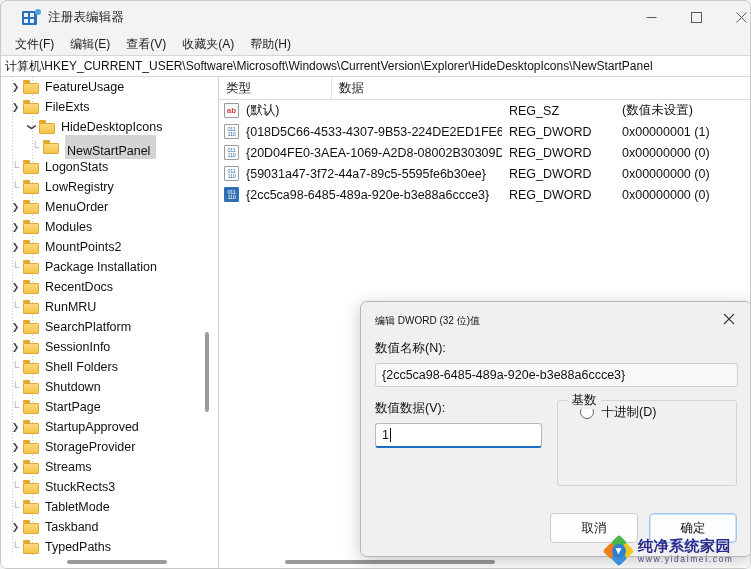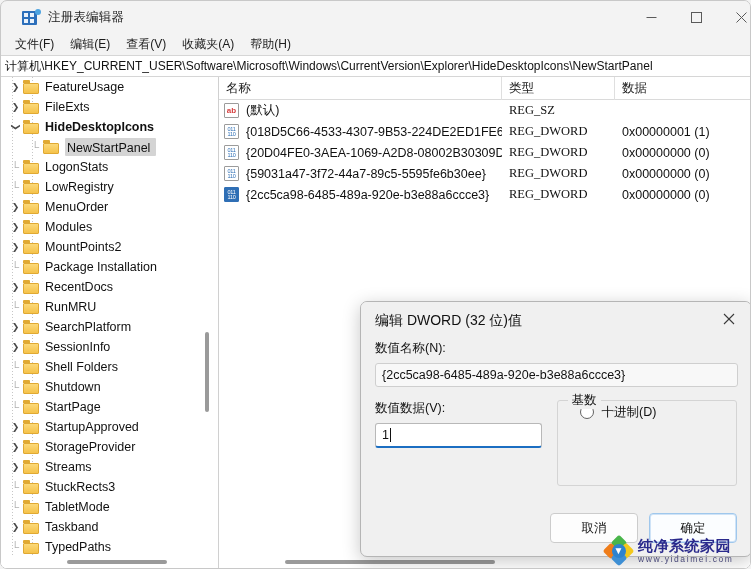--- a/index.html
+++ b/index.html
@@ -113,21 +113,21 @@
   }
   .tree-row {
     display: flex; align-items: center;
     height: 20px;
     font-size: 12.5px; color: #101010;
     white-space: nowrap;
     padding-left: 24px;
   }
   .tree-row.sel .label-wrap {
     background: #d4d4d4;
-    padding: 3px 6px 1px 2px;
+    padding: 9px 6px 1px 2px;
     border-radius: 1px;
   }
   .tree-row .chev {
     width: 13px; min-width: 13px;
     display: flex; align-items: center; justify-content: center;
     color: #4a4a4a; font-size: 9px;
     margin-right: 1px;
   }
   .tree-row .dots {
     width: 13px; min-width: 13px;
@@ -212,21 +212,21 @@
 
   .list-rows { position: relative; }
   .list-row {
     display: flex; align-items: center;
     height: 21px;
     font-size: 12.5px; color: #101010;
     white-space: nowrap;
   }
   .cell { display: flex; align-items: center; height: 21px; overflow: hidden; }
   .cell.c-name { width: 283px; padding-left: 5px; }
-  .cell.c-type { width: 113px; padding-left: 7px; font-family: Liberation Serif, serif; }
+  .cell.c-type { width: 113px; padding-left: 7px; }
   .cell.c-data { width: 135px; padding-left: 7px; }
   .list-row.sel .cell.c-name .valname { background: transparent; }
 
   .ricon {
     width: 15px; height: 15px; min-width: 15px;
     margin-right: 7px; position: relative;
     border: 1px solid #9b9b9b;
     background: #ffffff;
     border-radius: 1px;
     display: flex; align-items: center; justify-content: center;
@@ -263,21 +263,21 @@
     box-shadow: 0 4px 18px rgba(0,0,0,0.22);
     overflow: hidden;
   }
   .dlg-title {
     position: relative;
     height: 38px;
     display: flex; align-items: center;
     background: #f0f0f0;
   }
   .dlg-title-text {
-    font-size: 14px; color: #111;
+    font-size: 10px; color: #111;
     margin-left: 14px;
   }
   .dlg-close {
     position: absolute; right: 0; top: 0;
     width: 44px; height: 34px;
     display: flex; align-items: center; justify-content: center;
     color: #3a3a3a;
   }
   .dlg-body { position: relative; padding: 0 14px; }
   .field-label {
@@ -465,21 +465,21 @@
             <span class="label-wrap">FeatureUsage</span>
           </div>
           <div class="tree-row" style="padding-left: 8px;">
             <div class="chev" style="transform: none;">❯</div>
             <div class="folder">
               <div class="tab"></div>
               <div class="body"></div>
             </div>
             <span class="label-wrap">FileExts</span>
           </div>
-          <div class="tree-row" style="padding-left: 8px; font-weight: bold;">
+          <div class="tree-row" style="padding-left: 24px;">
             <div class="chev" style="transform: rotate(90deg);">❯</div>
             <div class="folder">
               <div class="tab"></div>
               <div class="body"></div>
             </div>
             <span class="label-wrap">HideDesktopIcons</span>
           </div>
           <div class="tree-row sel" style="padding-left: 28px;">
             <div class="dots">└</div>
             <div class="folder">
@@ -652,31 +652,31 @@
       <div class="tree-vscroll">
         <div class="tree-vthumb"></div>
       </div>
       <div class="tree-hscroll">
         <div class="tree-hthumb"></div>
       </div>
     </div>
 
     <div class="list-pane">
       <div class="list-header">
-        <div class="hcell c-name">名称</div>
         <div class="hcell c-type">类型</div>
         <div class="hcell c-data">数据</div>
       </div>
       <div class="list-rows" id="list-rows">
           <div class="list-row">
             <div class="cell c-name">
               <div class="ricon str">ab</div>
               <span class="valname">(默认)</span>
             </div>
             <div class="cell c-type">REG_SZ</div>
+            <div class="cell c-data">(数值未设置)</div>
           </div>
           <div class="list-row">
             <div class="cell c-name">
               <div class="ricon bin">
                 <span>011</span>
                 <span>110</span>
               </div>
               <span class="valname">{018D5C66-4533-4307-9B53-224DE2ED1FE6}</span>
             </div>
             <div class="cell c-type">REG_DWORD</div>

